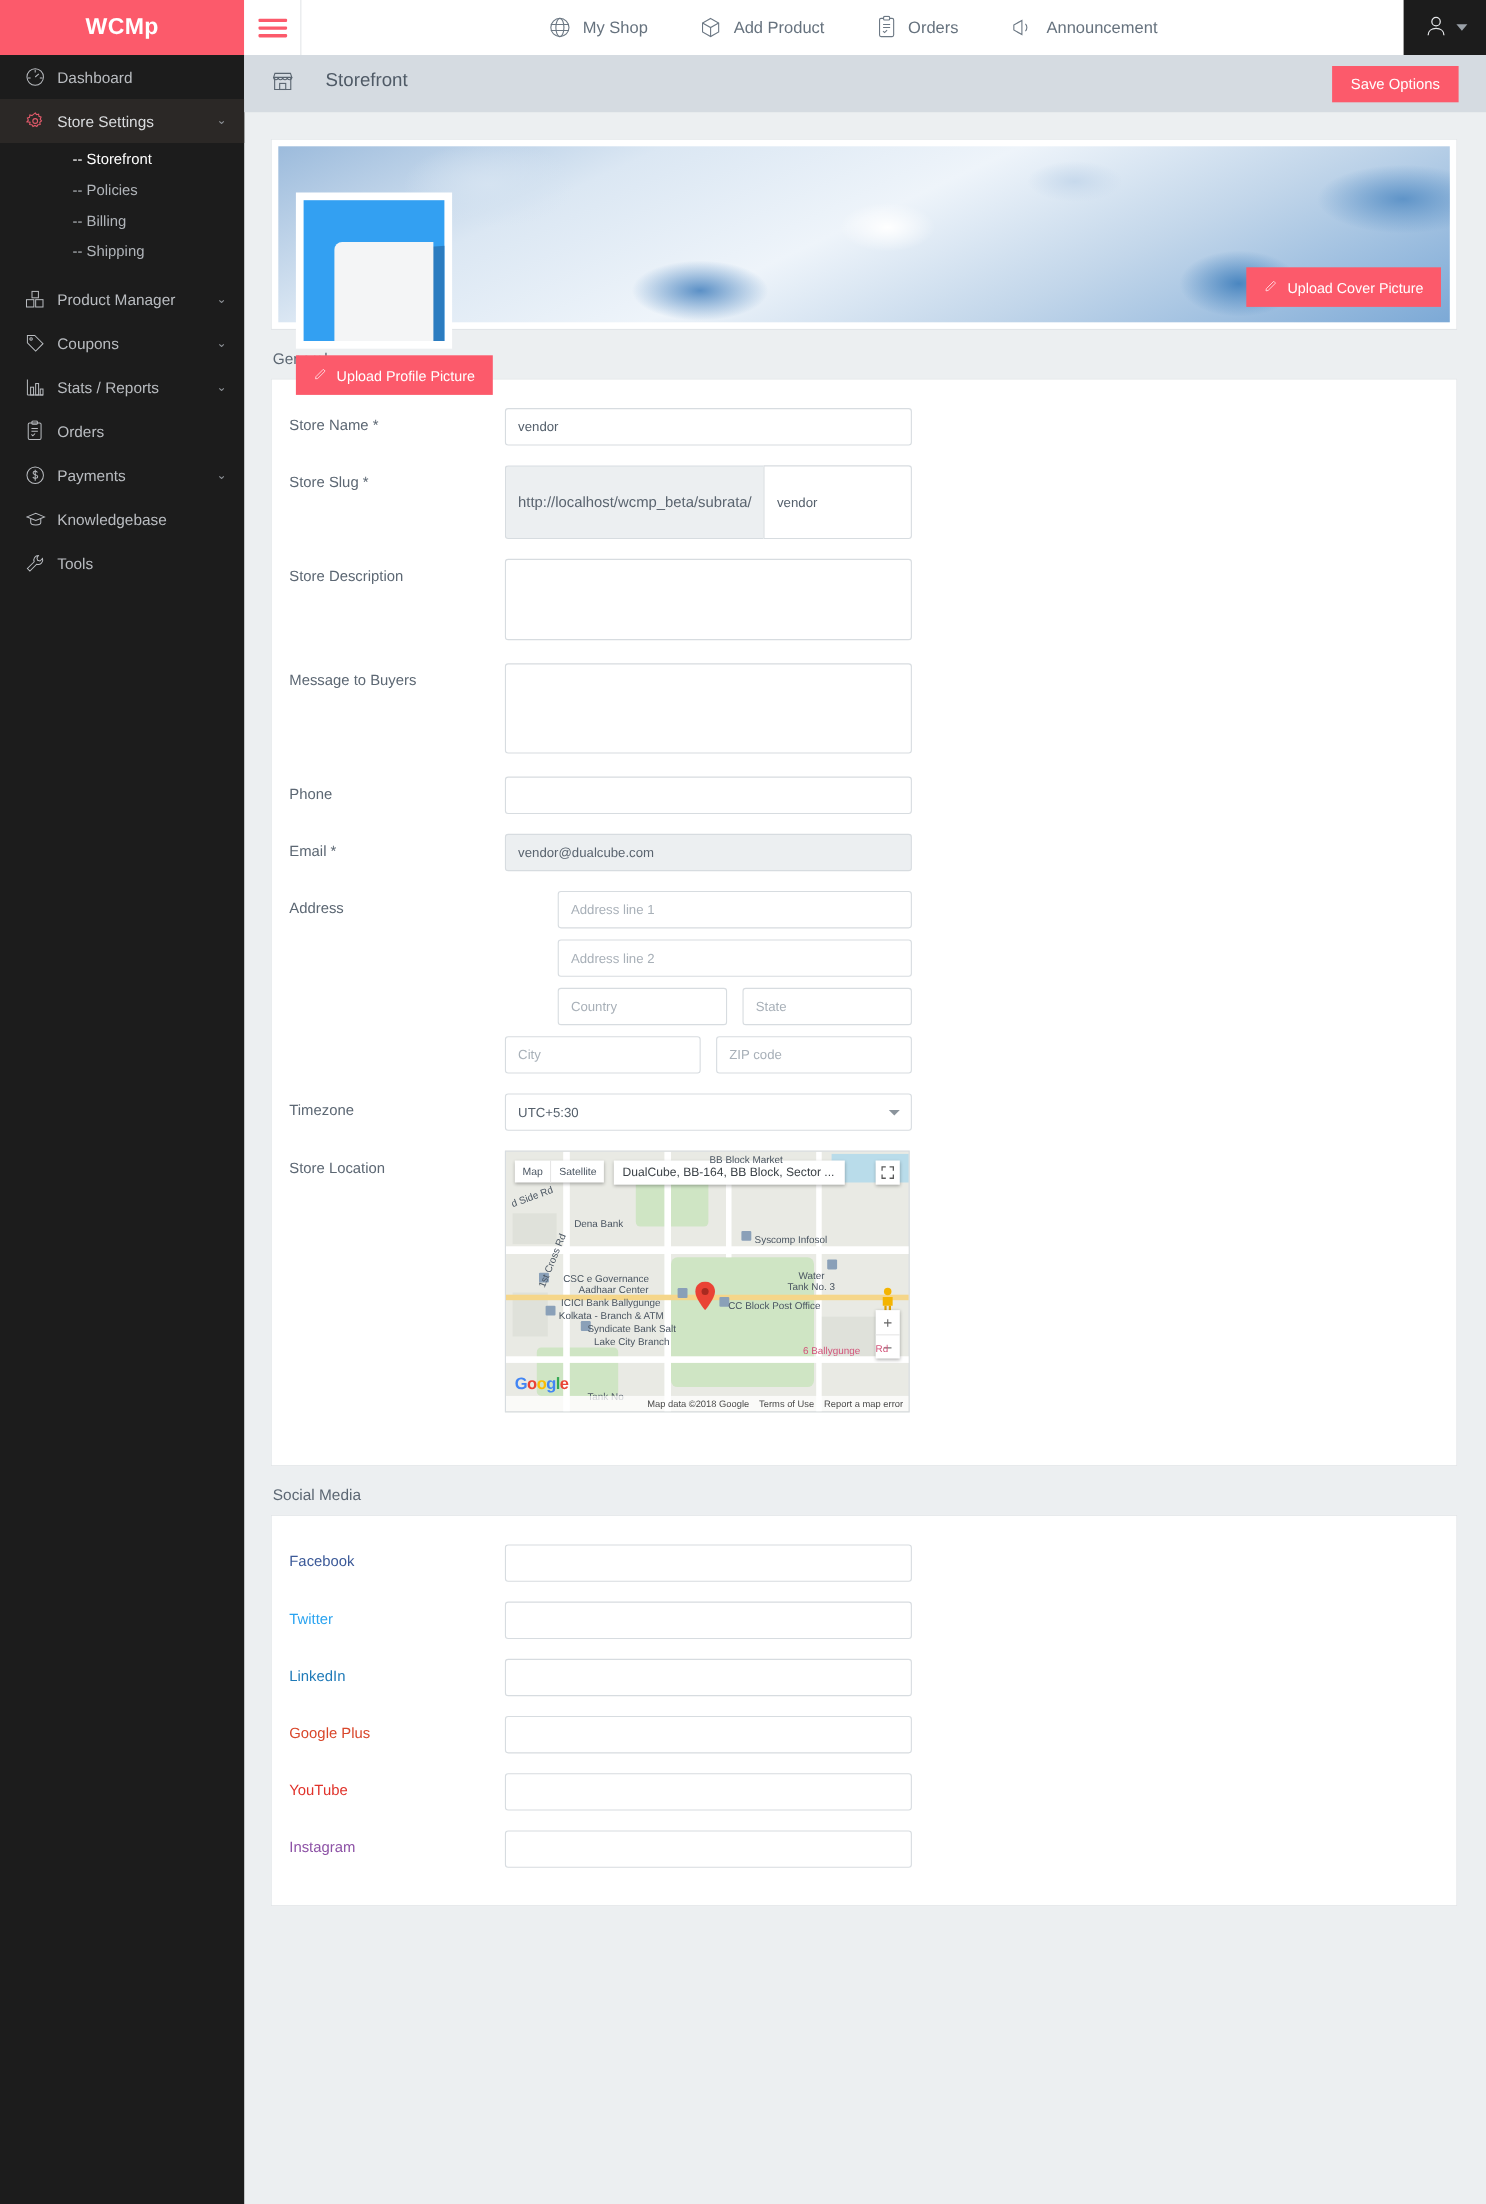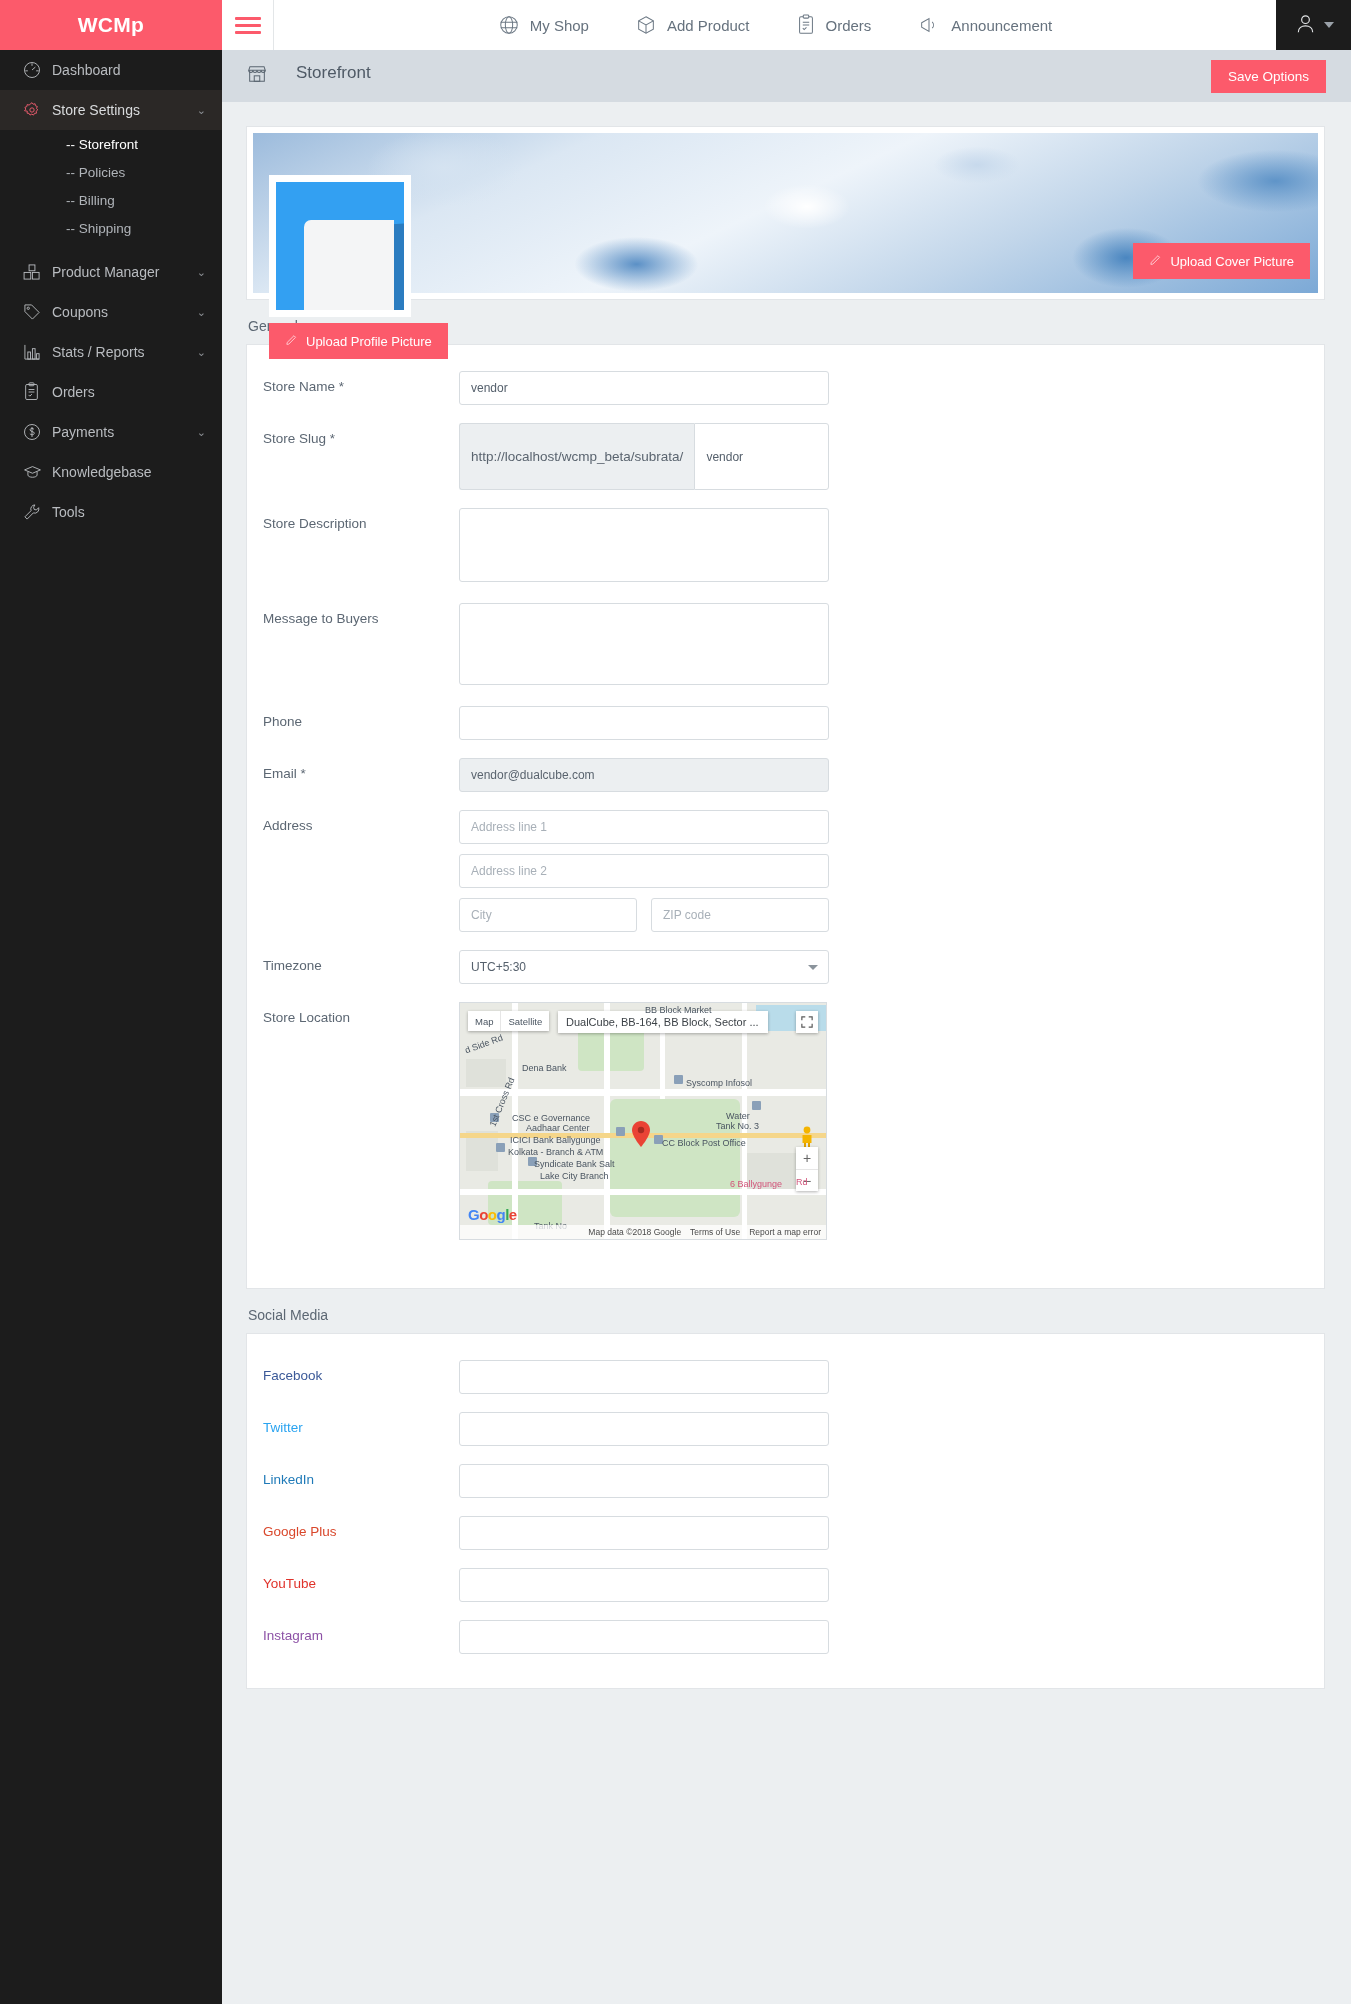--- a/index.html
+++ b/index.html
@@ -129,21 +129,21 @@
 
   .slug-group { display: flex; }
   .slug-prefix {
     background: #eceff1; border: 1px solid #d7dce0; border-right: none;
     border-radius: 3px 0 0 3px; padding: 25px 11px; font-size: 13.5px; color: #5a646f; white-space: nowrap;
   }
   .slug-group input.f { border-radius: 0 3px 3px 0; }
 
   .two-col { display: flex; gap: 14px; }
   .two-col > div { flex: 1; }
-  .mb10 { margin-bottom: 10px; }
+  .mb10 { margin-bottom: 10px; margin-left: 48px; }
   .select-wrap { position: relative; }
   .select-arrow {
     position: absolute; right: 11px; top: 50%; margin-top: -2px;
     width: 0; height: 0; border-left: 5px solid transparent;
     border-right: 5px solid transparent; border-top: 5px solid #8b949c; pointer-events: none;
   }
 
   
   .map {
     width: 368px; height: 238px; position: relative; overflow: hidden;
@@ -477,20 +477,24 @@
         <div class="row-field">
           <input class="f readonly" type="text" readonly="" value="vendor@dualcube.com" style="">
         </div>
       </div>
 
       <div class="row">
         <div class="row-label">Address</div>
         <div class="row-field">
           <div class="mb10"><input class="f" type="text" placeholder="Address line 1" style=""></div>
           <div class="mb10"><input class="f" type="text" placeholder="Address line 2" style=""></div>
+          <div class="two-col mb10">
+            <div><input class="f" type="text" placeholder="Country" style=""></div>
+            <div><input class="f" type="text" placeholder="State" style=""></div>
+          </div>
           <div class="two-col">
             <div><input class="f" type="text" placeholder="City" style=""></div>
             <div><input class="f" type="text" placeholder="ZIP code" style=""></div>
           </div>
         </div>
       </div>
 
       <div class="row">
         <div class="row-label">Timezone</div>
         <div class="row-field">

